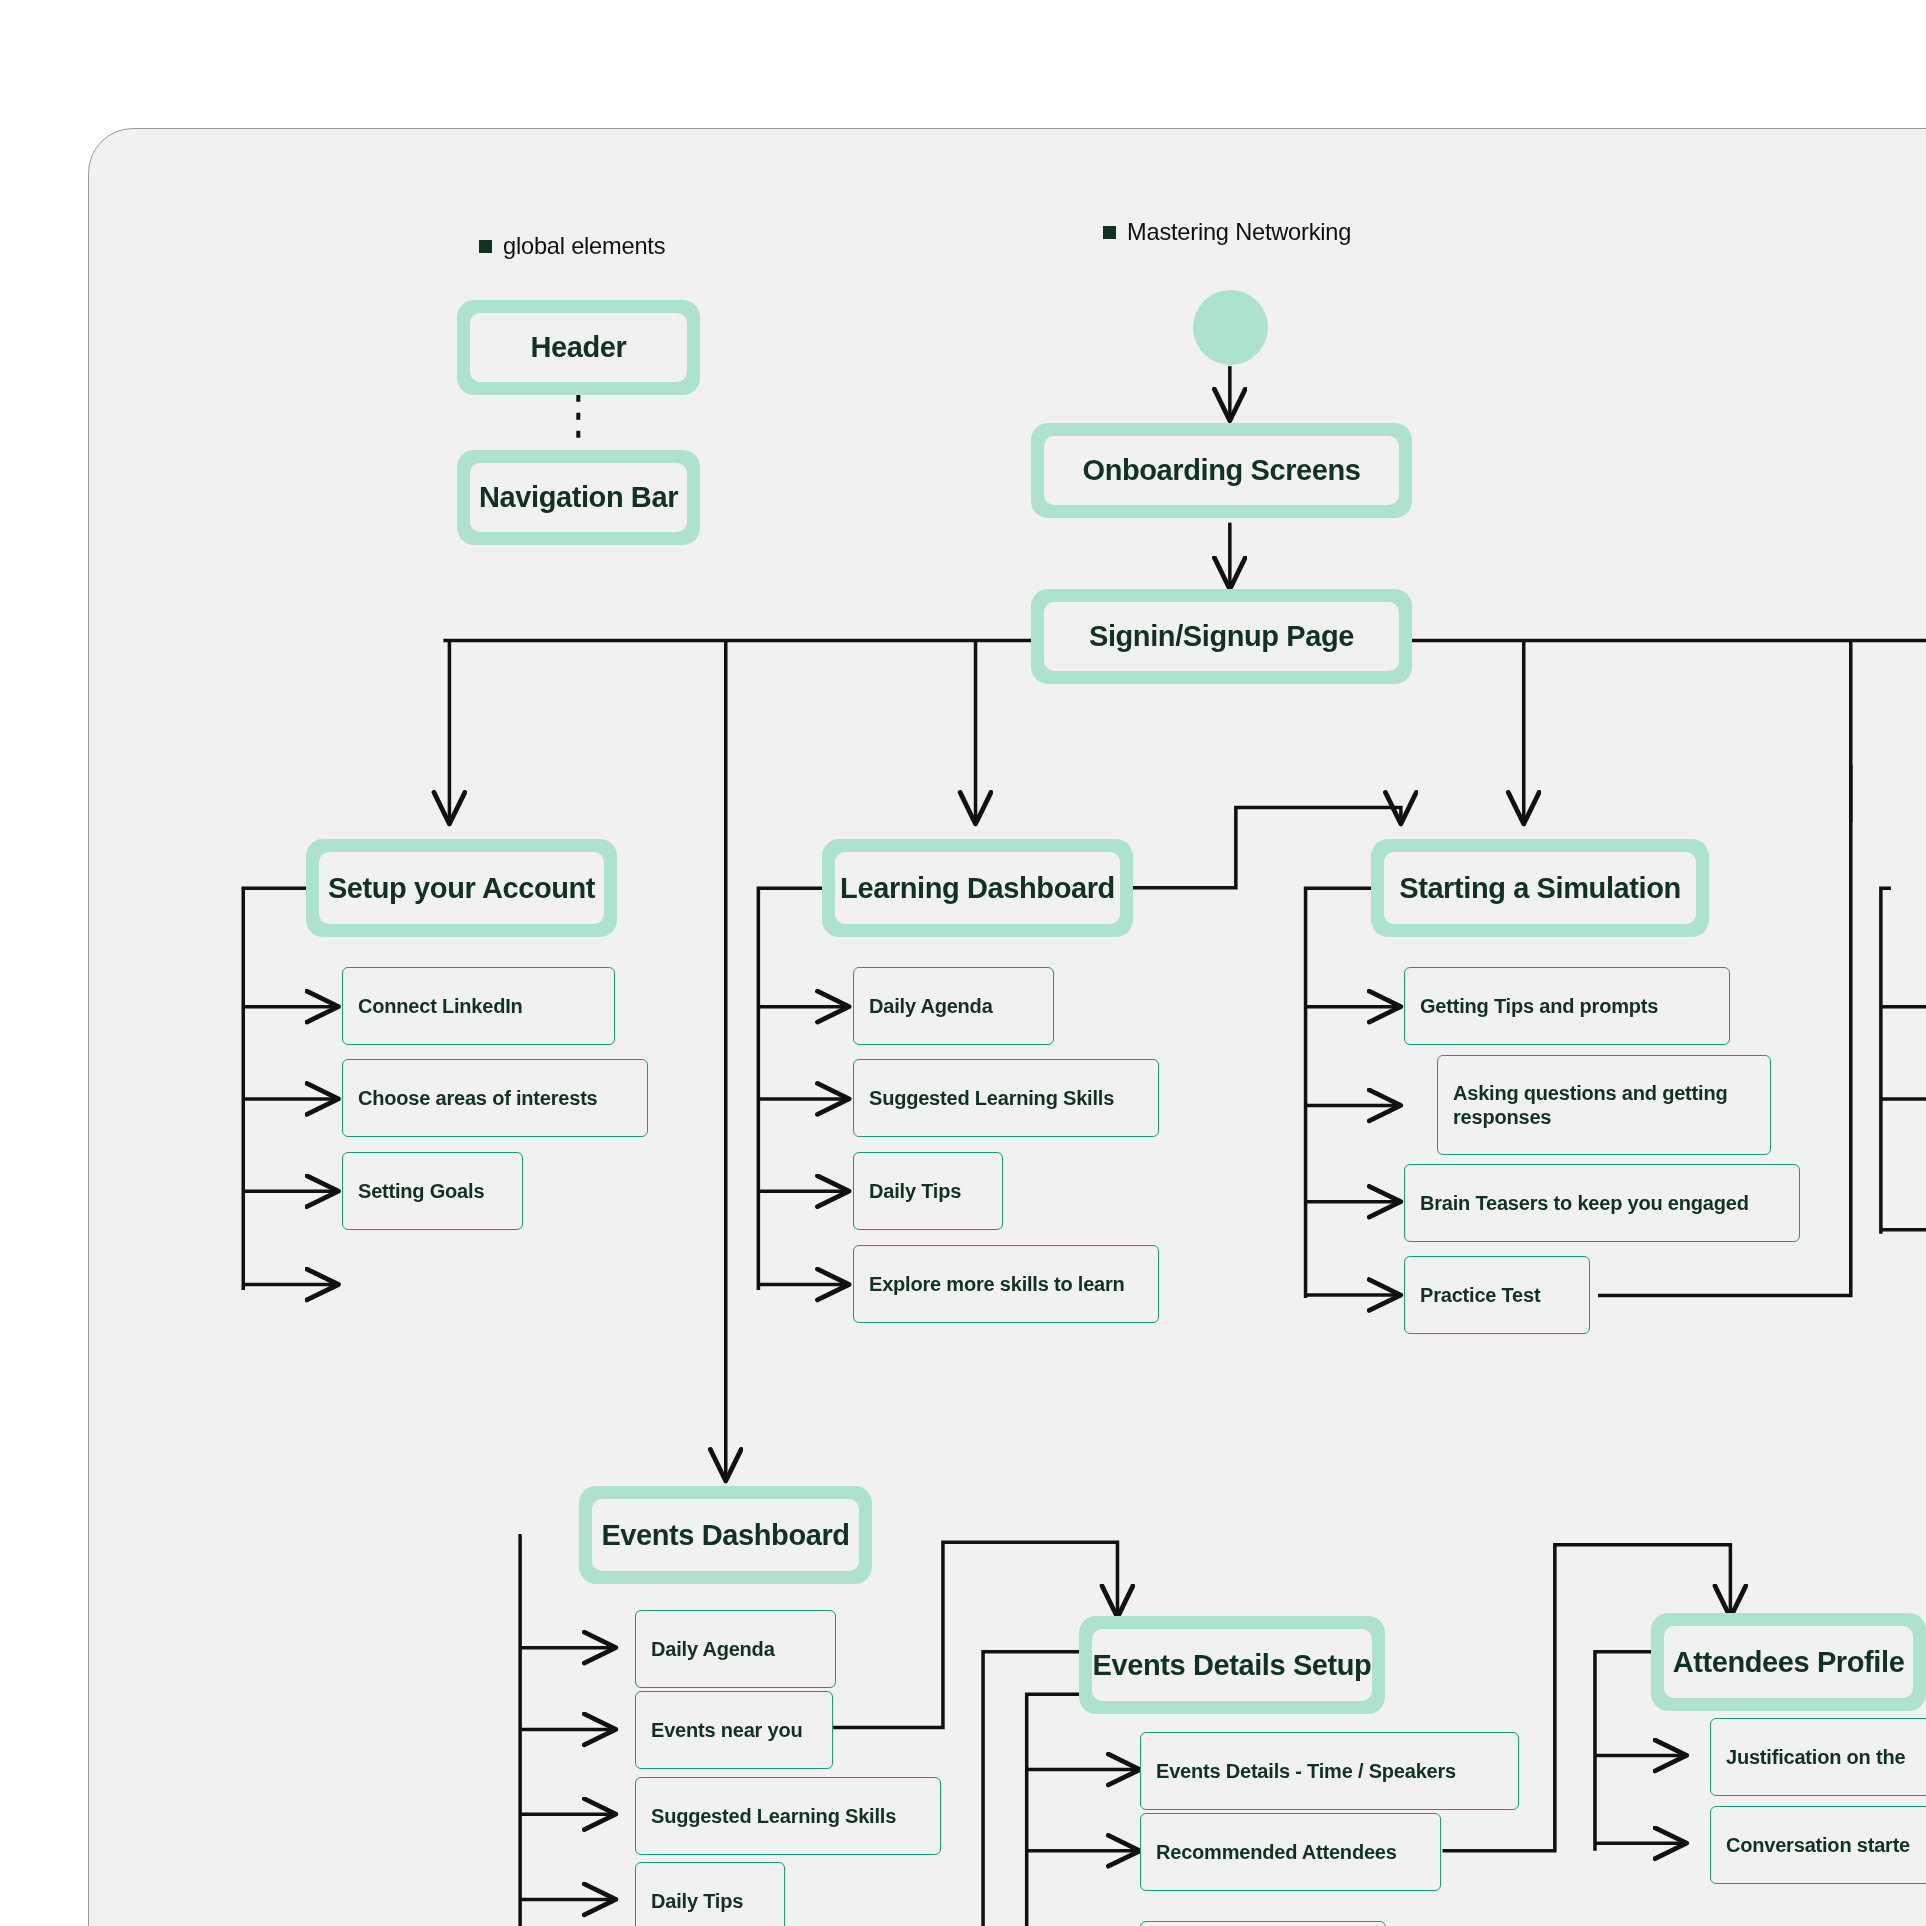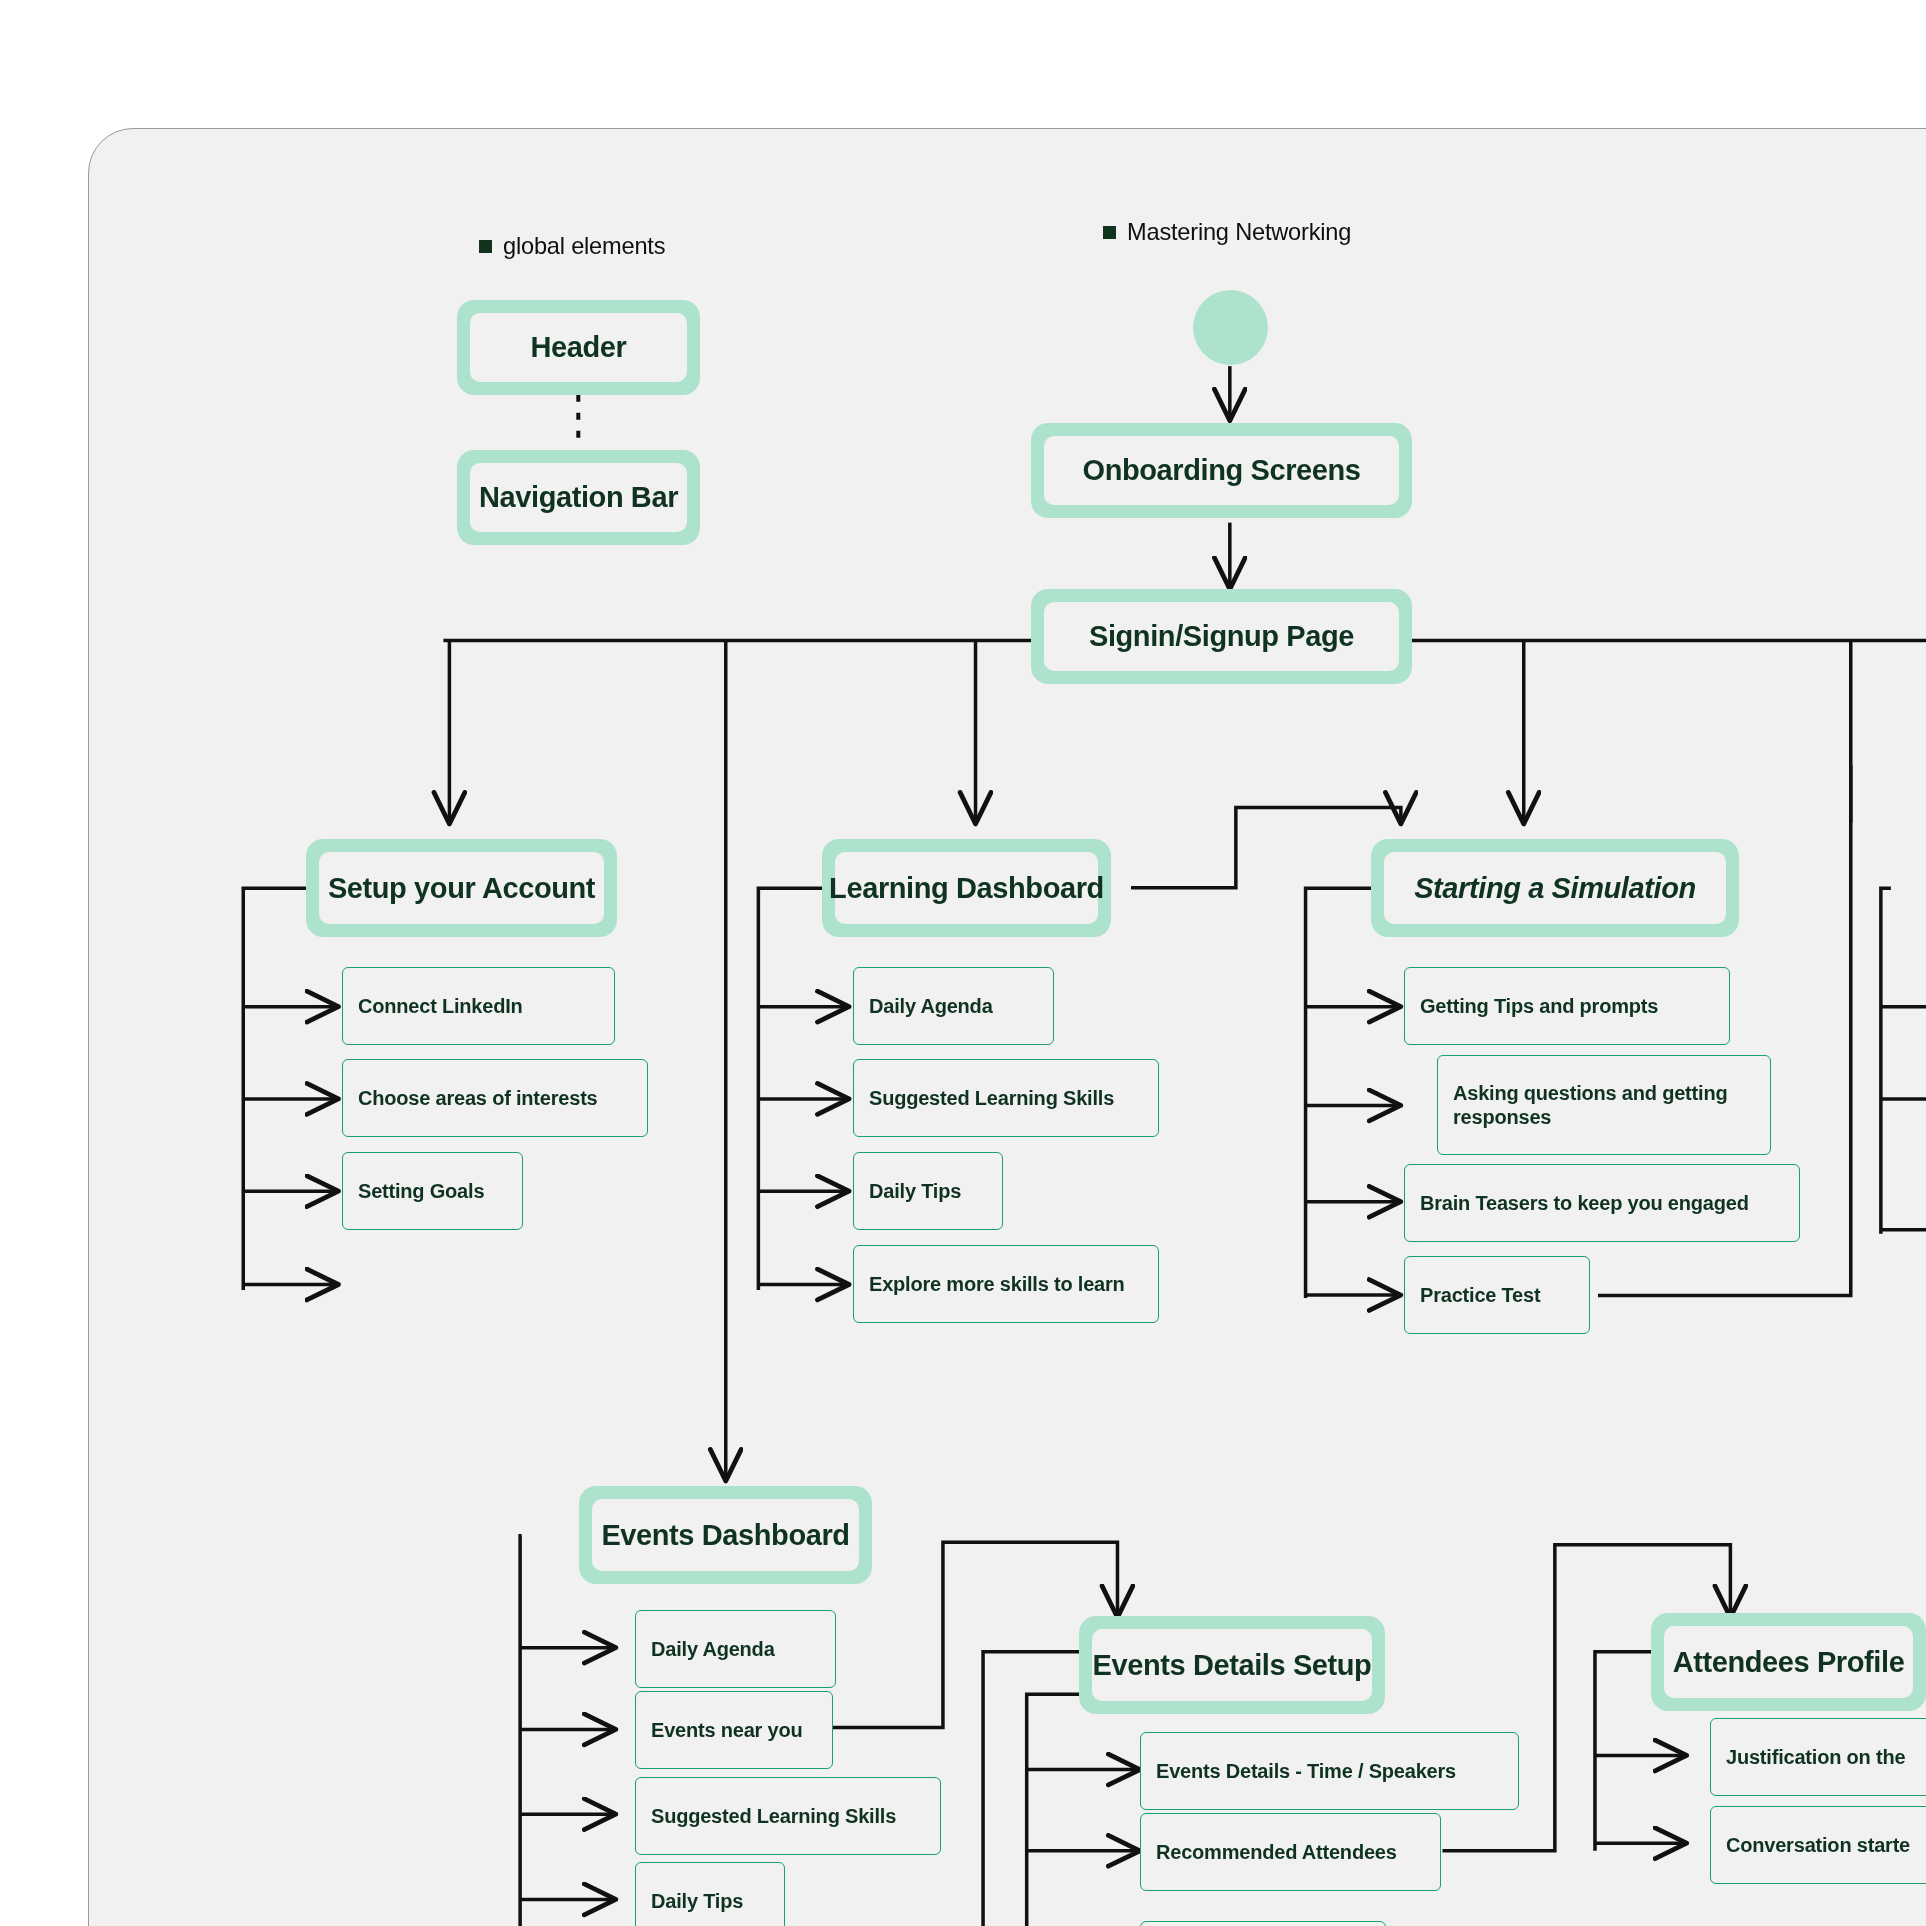--- a/index.html
+++ b/index.html
@@ -184,27 +184,27 @@
       <span class="label">Signin/Signup Page</span>
     </div>
   </div>
 
   <div class="pnode" style="left:306px;top:839px;width:311px;height:98px;">
     <div class="inner">
       <span class="label">Setup your Account</span>
     </div>
   </div>
 
-  <div class="pnode" style="left:822px;top:839px;width:289px;height:98px;">
+  <div class="pnode" style="left:822px;top:839px;width:311px;height:98px;">
     <div class="inner">
       <span class="label">Learning Dashboard</span>
     </div>
   </div>
 
-  <div class="pnode" style="left:1371px;top:839px;width:368px;height:98px;font-style:italic;">
+  <div class="pnode" style="left:1371px;top:839px;width:338px;height:98px;">
     <div class="inner">
       <span class="label">Starting a Simulation</span>
     </div>
   </div>
 
   <div class="pnode" style="left:579px;top:1486px;width:293px;height:98px;">
     <div class="inner">
       <span class="label">Events Dashboard</span>
     </div>
   </div>

